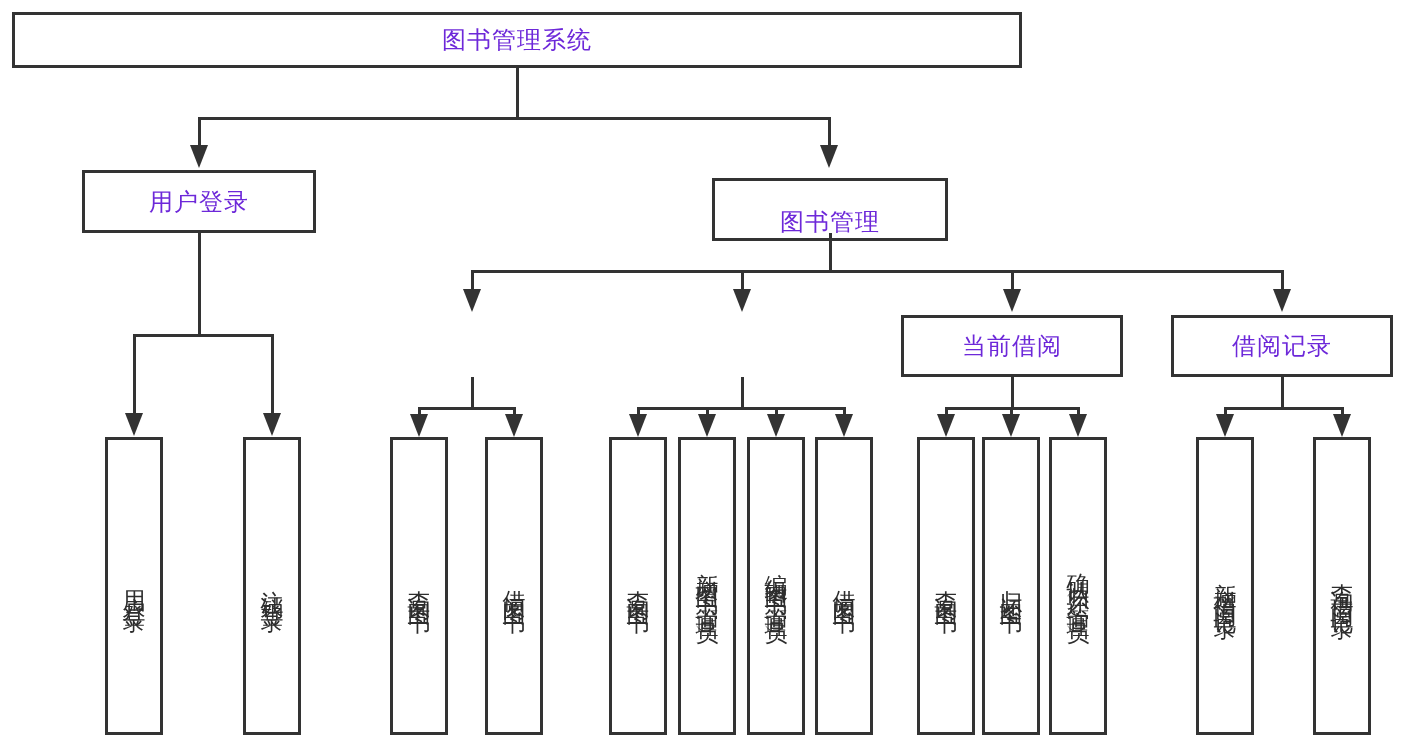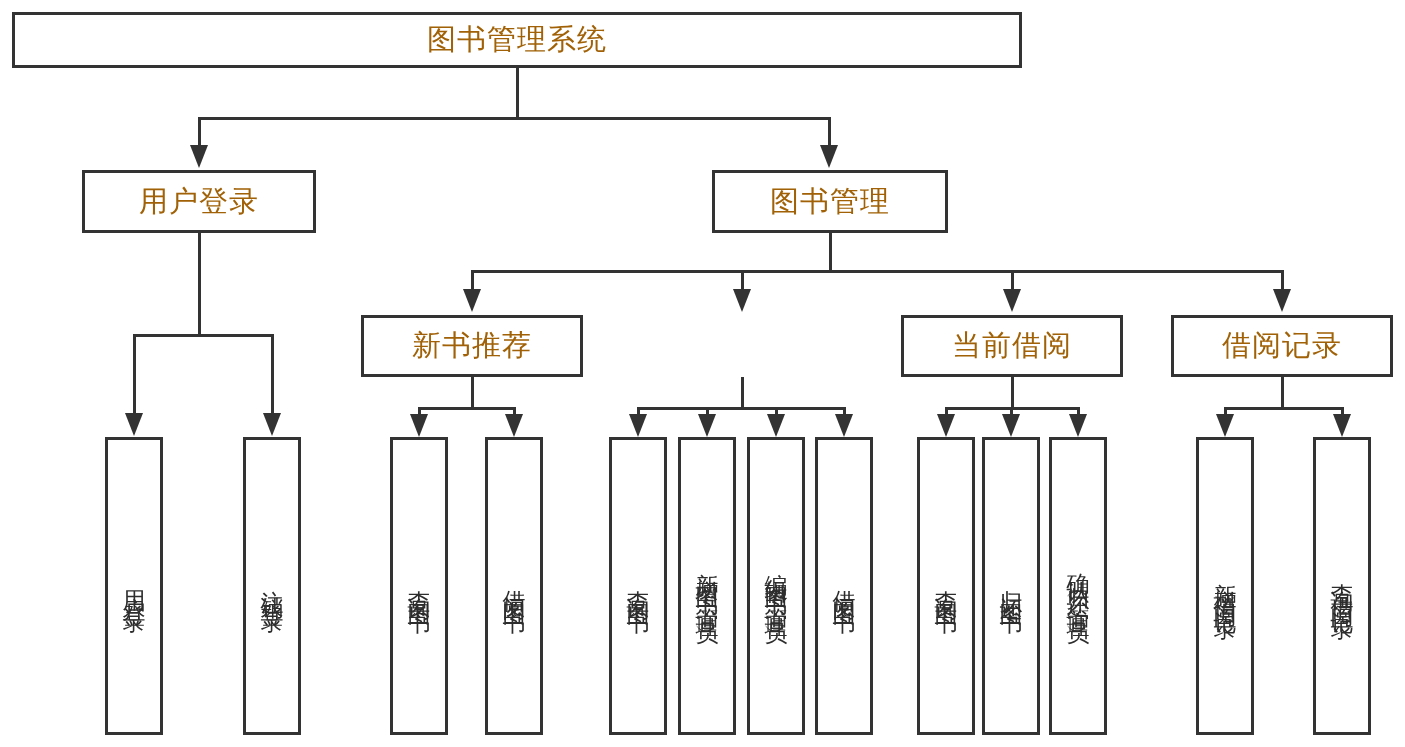--- a/index.html
+++ b/index.html
@@ -14,22 +14,22 @@
   }
   .box {
     position: absolute;
     border: 3px solid #333333;
     background: #ffffff;
     display: flex;
     align-items: center;
     justify-content: center;
   }
   .box-label {
-    font-size: 29px;
-    color: #a16207;
+    font-size: 24px;
+    color: #6d28d9;
     letter-spacing: 1px;
     white-space: nowrap;
   }
   .vbox {
     position: absolute;
     width: 58px;
     height: 298px;
     top: 437px;
     border: 3px solid #333333;
     background: #ffffff;
@@ -79,21 +79,21 @@
     <div class="hline" style="left:198px; top:117px; width:633px;"></div>
     <div class="vline" style="left:198px; top:117px; height:29px;"></div>
     <div class="vline" style="left:828px; top:117px; height:29px;"></div>
     <div class="arrow" style="left:190px; top:145px;"></div>
     <div class="arrow" style="left:820px; top:145px;"></div>
   </div>
 
   <div class="box" style="left:82px; top:170px; width:234px; height:63px;">
     <span class="box-label">用户登录</span>
   </div>
-  <div class="box" style="left:712px; top:170px; width:236px; height:63px;">
+  <div class="box" style="left:712px; top:178px; width:236px; height:63px;align-items:flex-end;">
     <span class="box-label">图书管理</span>
   </div>
 
   <div>
     <div class="vline" style="left:198px; top:233px; height:101px;"></div>
     <div class="hline" style="left:133px; top:334px; width:141px;"></div>
     <div class="vline" style="left:133px; top:334px; height:79px;"></div>
     <div class="vline" style="left:271px; top:334px; height:79px;"></div>
     <div class="arrow" style="left:125px; top:413px;"></div>
     <div class="arrow" style="left:263px; top:413px;"></div>
@@ -105,23 +105,20 @@
     <div class="vline" style="left:471px; top:270px; height:19px;"></div>
     <div class="vline" style="left:741px; top:270px; height:19px;"></div>
     <div class="vline" style="left:1011px; top:270px; height:19px;"></div>
     <div class="vline" style="left:1281px; top:270px; height:19px;"></div>
     <div class="arrow" style="left:463px; top:289px;"></div>
     <div class="arrow" style="left:733px; top:289px;"></div>
     <div class="arrow" style="left:1003px; top:289px;"></div>
     <div class="arrow" style="left:1273px; top:289px;"></div>
   </div>
 
-  <div class="box" style="left:361px; top:315px; width:222px; height:62px;">
-    <span class="box-label">新书推荐</span>
-  </div>
   <div class="box" style="left:901px; top:315px; width:222px; height:62px;justify-content:center;">
     <span class="box-label">当前借阅</span>
   </div>
   <div class="box" style="left:1171px; top:315px; width:222px; height:62px;">
     <span class="box-label">借阅记录</span>
   </div>
 
   <div>
     <div class="vline" style="left:471px; top:377px; height:30px;"></div>
     <div class="hline" style="left:418px; top:407px; width:98px;"></div>

